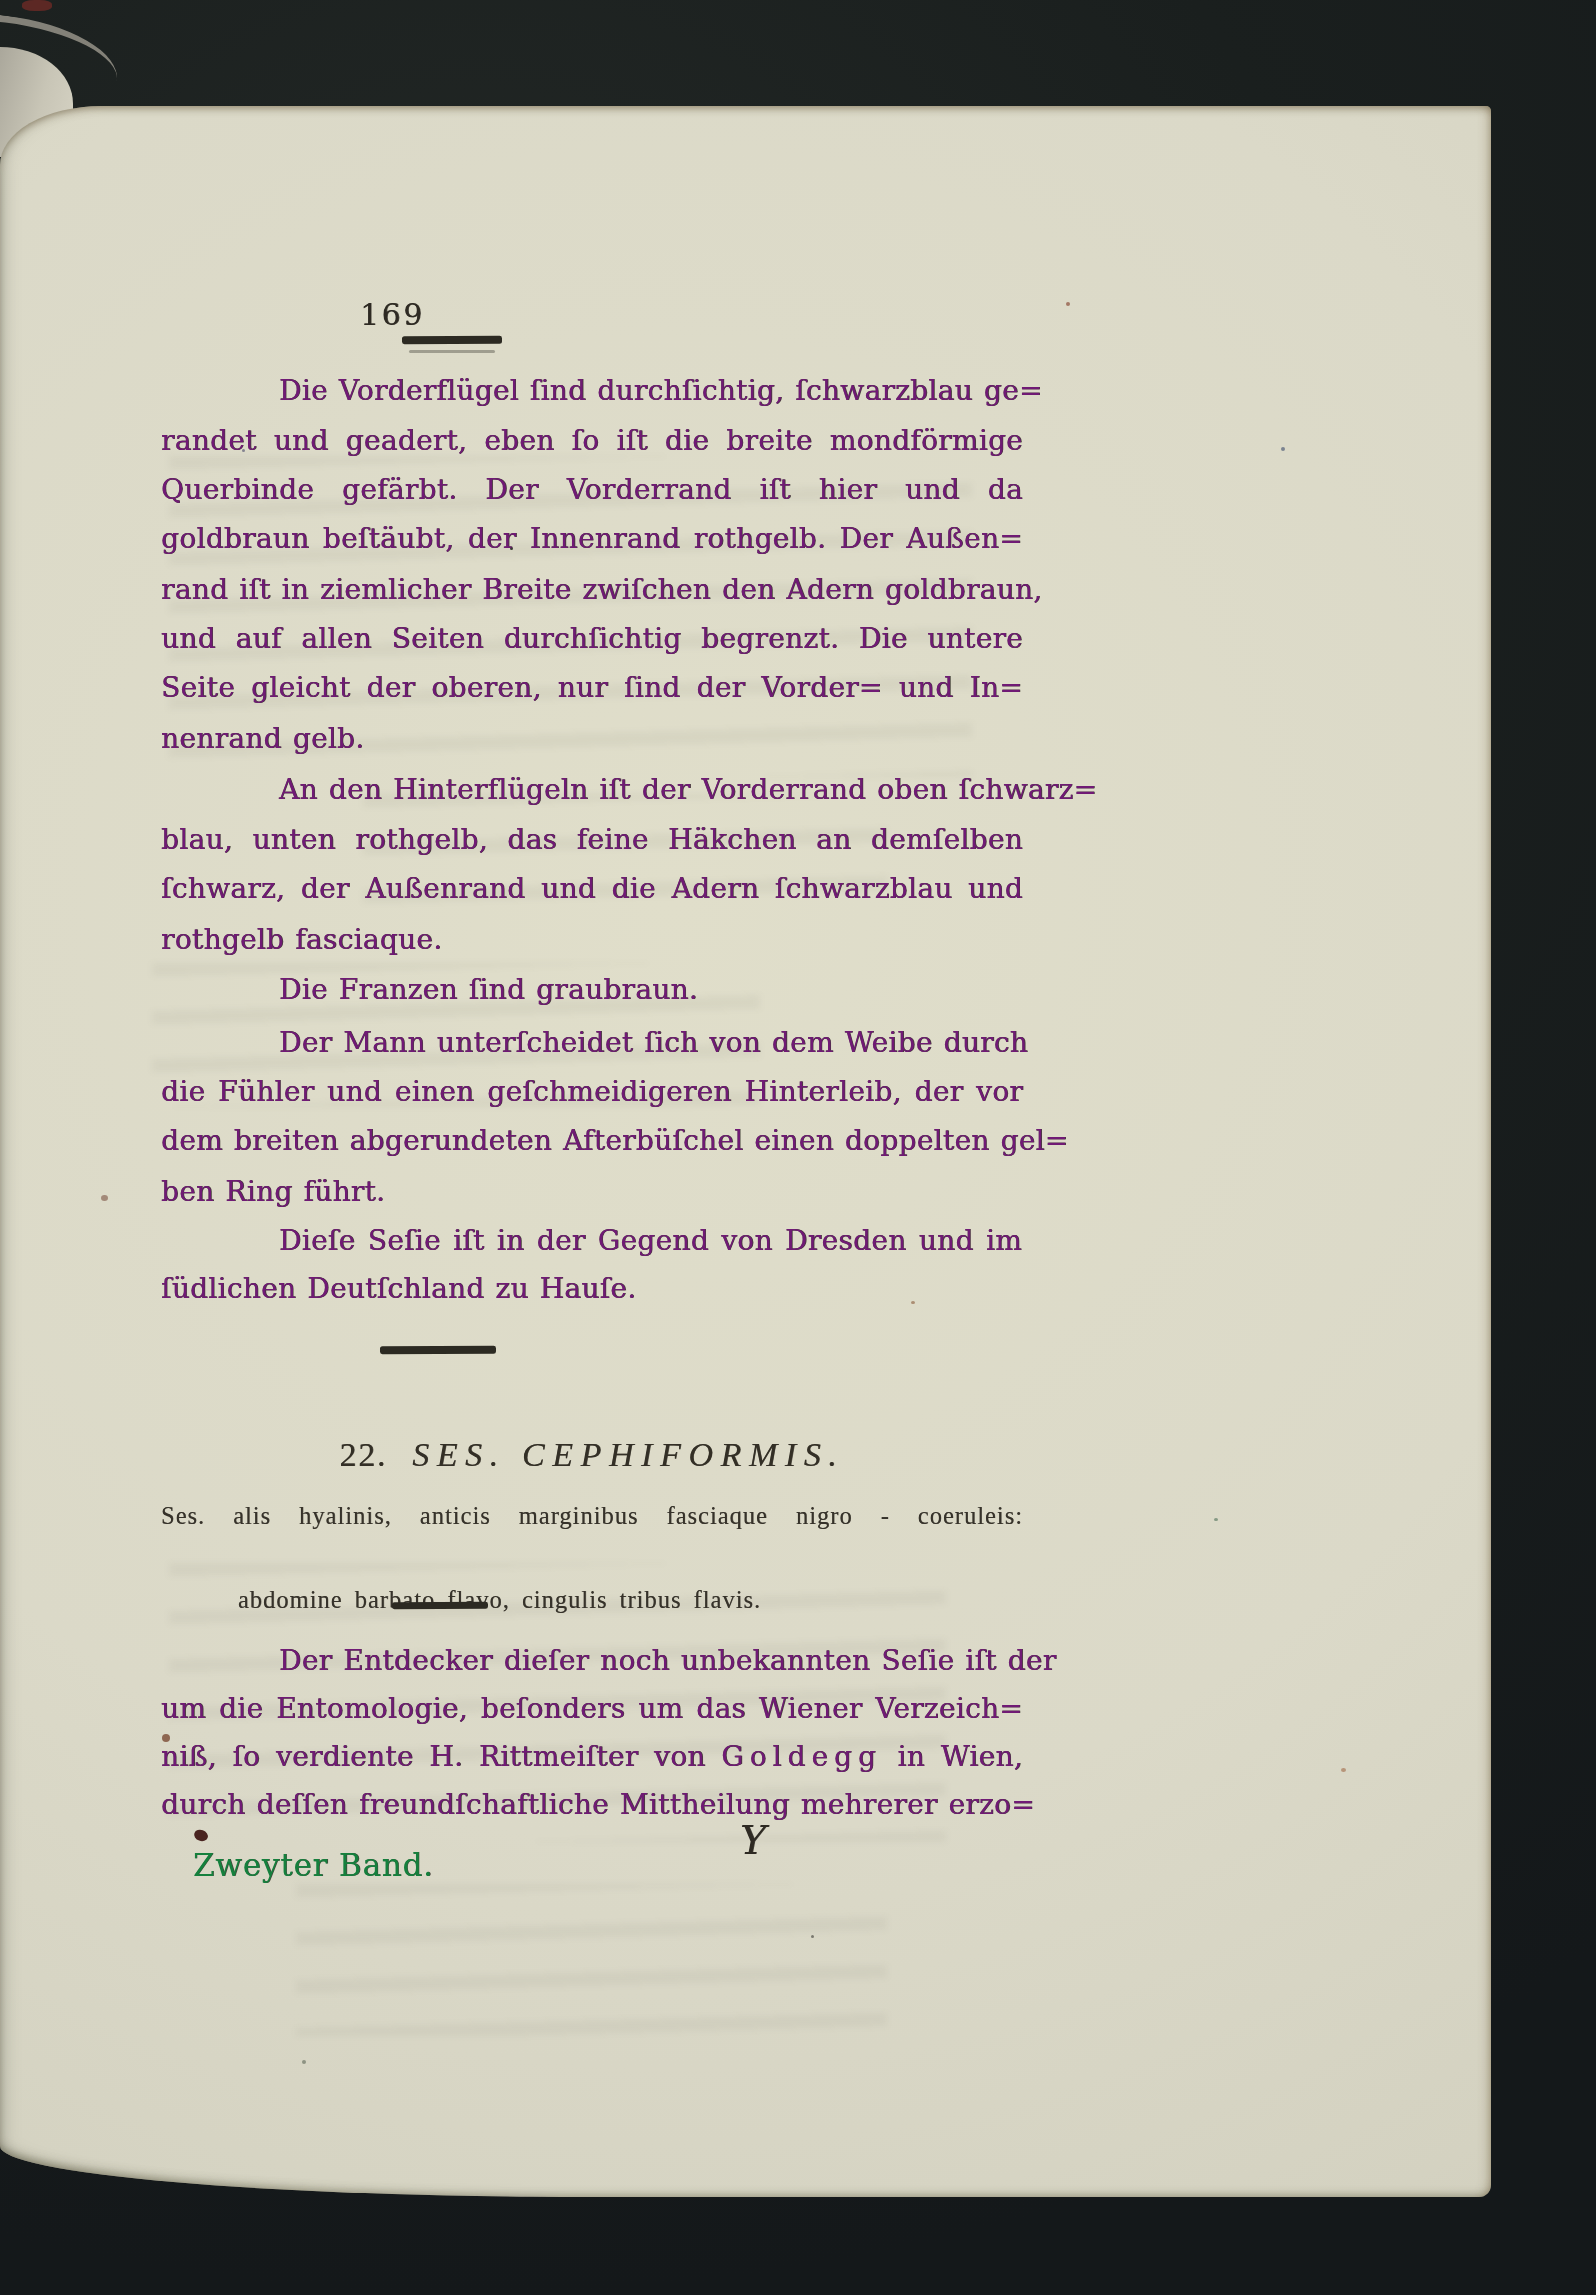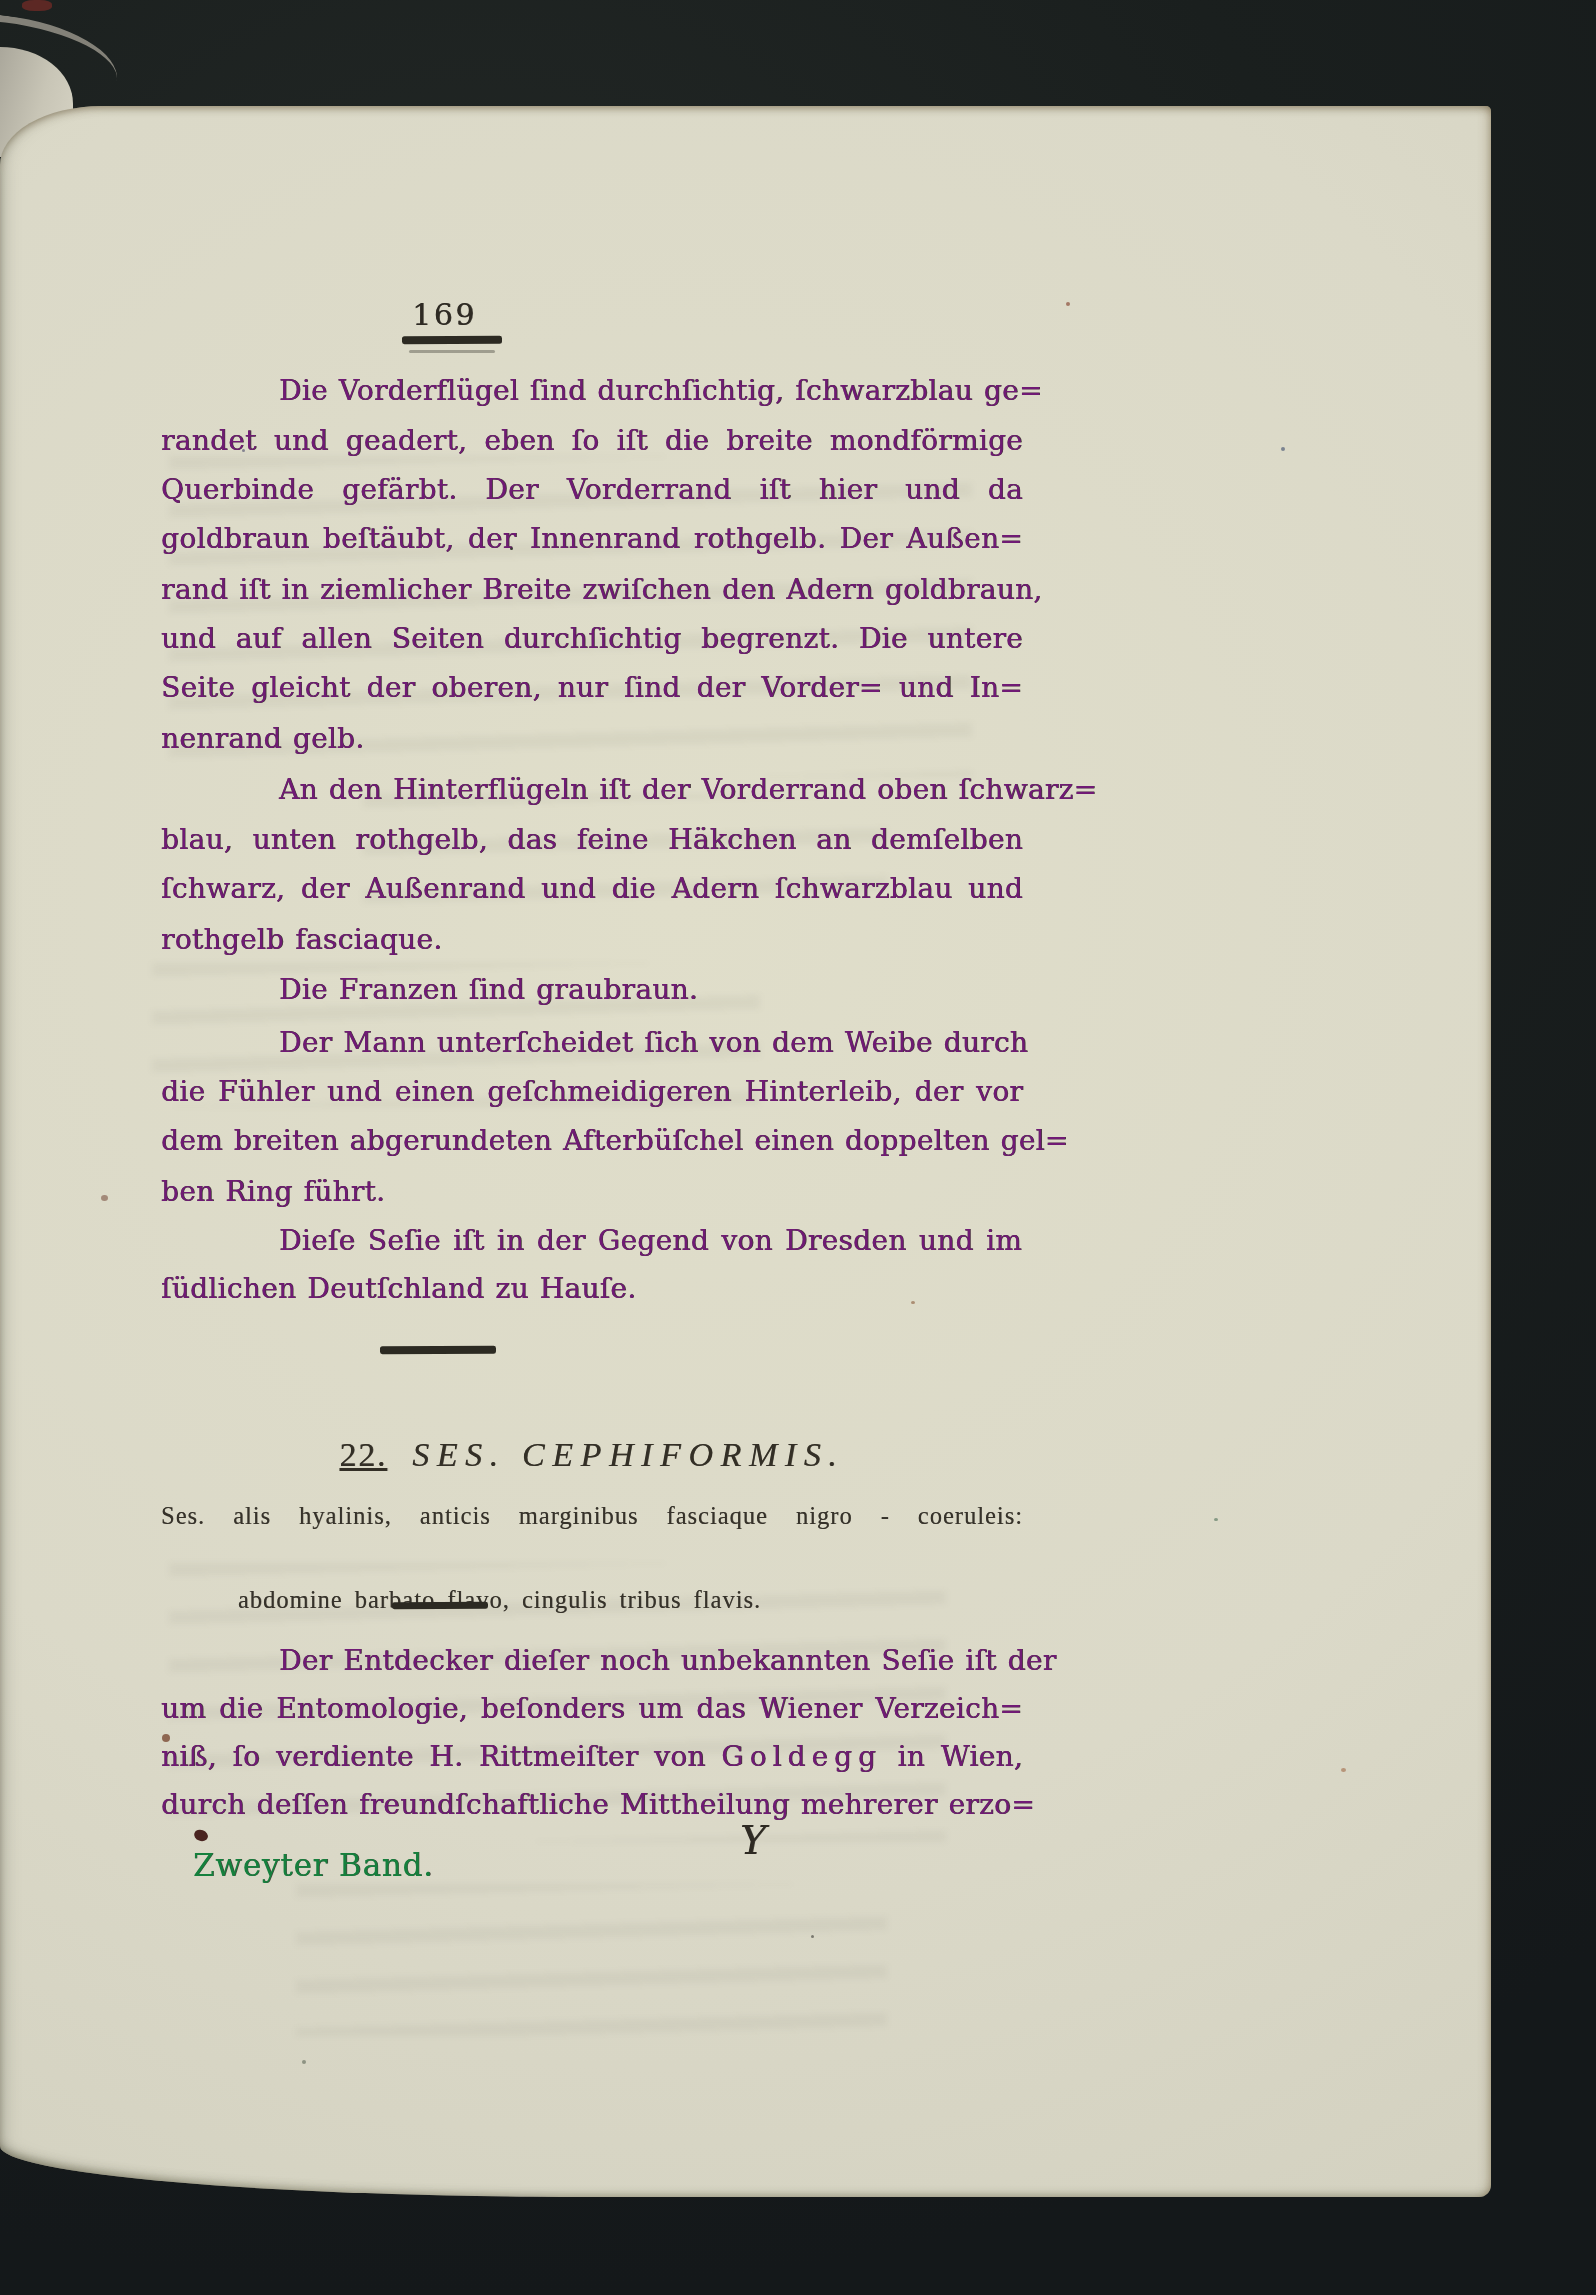--- a/index.html
+++ b/index.html
@@ -40,31 +40,31 @@
     font-family:"DejaVu Serif",serif;font-size:28px;line-height:37px;
     color:#701a75;
     text-shadow:0.6px 0 0 rgba(46,42,35,.85), 0 0.3px 0 rgba(46,42,35,.55);
     letter-spacing:0.3px;word-spacing:1.7px;
     text-align:justify;text-align-last:justify;white-space:nowrap;
   }
   .ll{text-align-last:left;}
   .ind{left:279px;width:743px;}
   .pagenum{
     position:absolute;left:360px;top:297px;width:169px;z-index:5;
-    font-size:30px;color:#2e2a23;text-align:center;letter-spacing:2.5px;
+    font-size:30px;color:#2e2a23;text-align:left;letter-spacing:2.5px;
     text-shadow:0.6px 0 0 rgba(46,42,35,.8);
   }
   .rule{position:absolute;background:#2c2a22;z-index:5;border-radius:2.5px;}
   .heading{
     position:absolute;left:161px;top:1436px;width:862px;z-index:5;
     text-align:center;color:#332f26;font-family:"Liberation Serif",serif;
     font-size:34px;
   }
   .heading .num{font-style:normal;letter-spacing:1.7px;margin-right:25px;
-    text-shadow:0.4px 0 0 rgba(51,47,38,.7);text-decoration:underline;}
+    text-shadow:0.4px 0 0 rgba(51,47,38,.7);}
   .heading .nm{font-style:italic;letter-spacing:7.6px;
     text-shadow:0.4px 0 0 rgba(51,47,38,.7);}
   .latin{
     position:absolute;z-index:5;color:#36322a;
     font-family:"Liberation Serif",serif;font-size:24.5px;
     letter-spacing:1px;word-spacing:5px;white-space:nowrap;
     text-shadow:0.3px 0 0 rgba(54,50,42,.6);
   }
   .footerline{
     position:absolute;left:193px;top:1847px;z-index:5;

